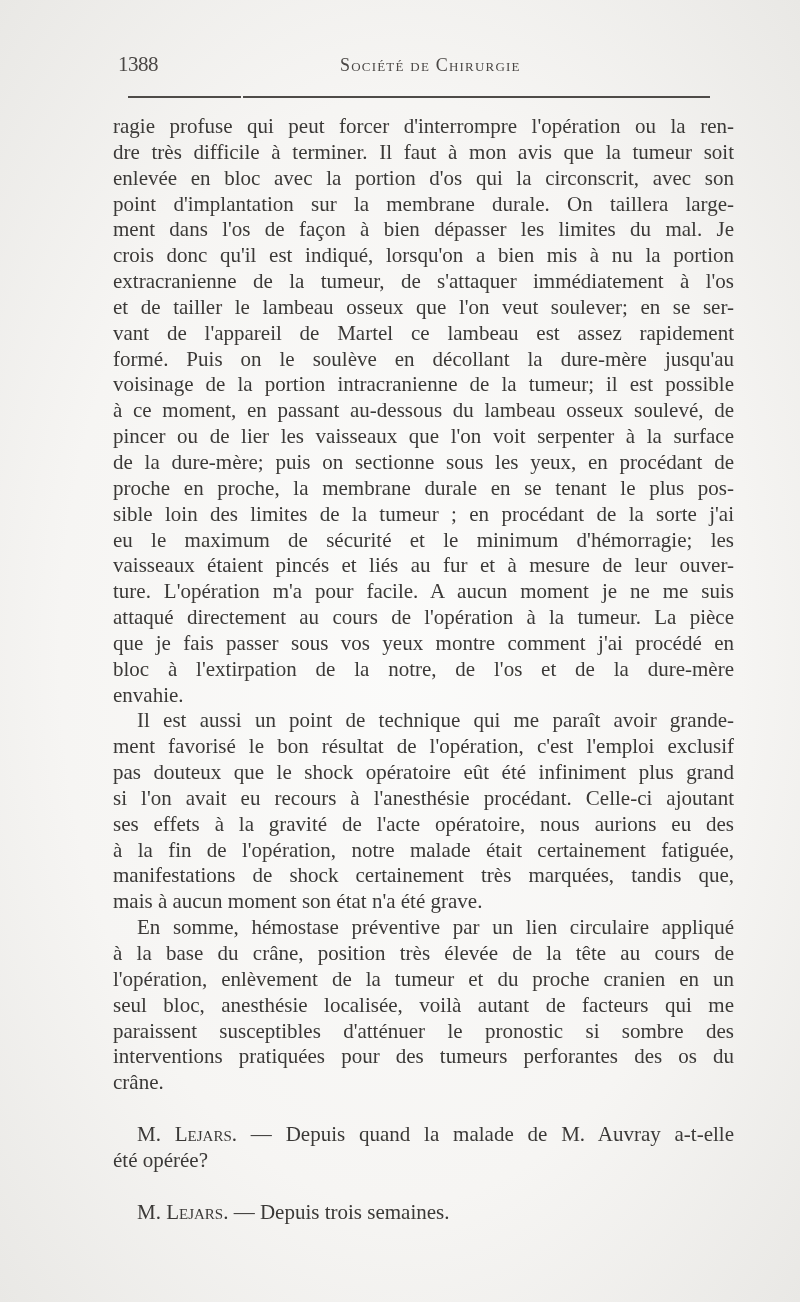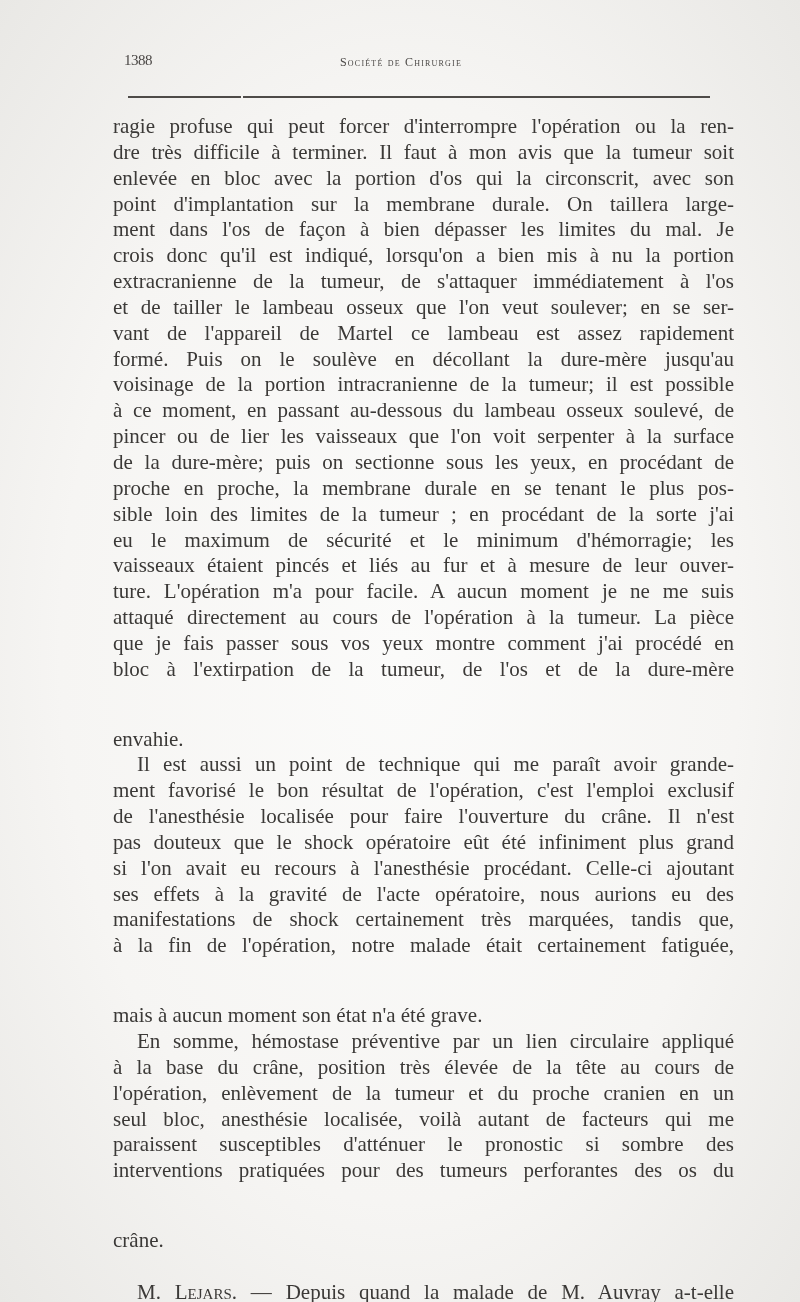--- a/index.html
+++ b/index.html
@@ -12,44 +12,44 @@
     }
     .page-bg {
       position:absolute; inset:0;
       background:
         radial-gradient(ellipse at 50% 50%, #fbfbfa 0%, #f6f5f3 60%, #e9e8e5 100%);
     }
     .running-head {
       position:absolute; left:112px; top:52px; width:620px; height:24px;
     }
     .page-number {
-      position:absolute; left:12px; top:0;
-      font-size:15px; letter-spacing:-0.5px; color:#4a4745;
+      position:absolute; left:6px; top:0;
+      font-size:21px; letter-spacing:-0.5px; color:#4a4745;
     }
     .journal-title {
       position:absolute; left:228px; top:3px;
-      font-size:12px; letter-spacing:1.2px; font-variant:small-caps;
+      font-size:18px; letter-spacing:1.2px; font-variant:small-caps;
       color:#4a4745;
     }
     .rule {
       position:absolute; top:96px; height:2px; background:#4e4b48;
     }
     .rule.left { left:128px; width:113px; }
     .rule.right { left:243px; width:467px; }
     .text-block {
       position:absolute; left:113px; top:114px; width:621px;
       font-size:21px; line-height:25.85px;
       color:#3b3937;
     }
     .line {
       display:block; white-space:nowrap;
       text-align:justify; text-align-last:justify;
       height:25.85px; overflow:visible;
     }
-    .line.last { text-align-last:left;margin-top:44px; }
+    .line.last { text-align-last:left; }
     .line.indent { padding-left:24px; }
     .gap { height:26px; }
     .speaker { font-variant:small-caps;font-family:Liberation Serif, serif; }
   </style>
 </head>
 <body>
 
 <div class="page-bg"></div>
 
 <div class="running-head">
@@ -76,33 +76,32 @@
     <span class="line">à ce moment, en passant au-dessous du lambeau osseux soulevé, de</span>
     <span class="line">pincer ou de lier les vaisseaux que l'on voit serpenter à la surface</span>
     <span class="line">de la dure-mère; puis on sectionne sous les yeux, en procédant de</span>
     <span class="line">proche en proche, la membrane durale en se tenant le plus pos-</span>
     <span class="line">sible loin des limites de la tumeur ; en procédant de la sorte j'ai</span>
     <span class="line">eu le maximum de sécurité et le minimum d'hémorragie; les</span>
     <span class="line">vaisseaux étaient pincés et liés au fur et à mesure de leur ouver-</span>
     <span class="line">ture. L'opération m'a pour facile. A aucun moment je ne me suis</span>
     <span class="line">attaqué directement au cours de l'opération à la tumeur. La pièce</span>
     <span class="line">que je fais passer sous vos yeux montre comment j'ai procédé en</span>
-    <span class="line">bloc à l'extirpation de la tumeur, de l'os et de la dure-mère</span>
+    <span class="line">bloc à l'extirpation de la notre, de l'os et de la dure-mère</span>
     <span class="line last">envahie.</span>
   </div>
 
   <div>
     <span class="line indent">Il est aussi un point de technique qui me paraît avoir grande-</span>
     <span class="line">ment favorisé le bon résultat de l'opération, c'est l'emploi exclusif</span>
-    <span class="line">de l'anesthésie localisée pour faire l'ouverture du crâne. Il n'est</span>
     <span class="line">pas douteux que le shock opératoire eût été infiniment plus grand</span>
     <span class="line">si l'on avait eu recours à l'anesthésie procédant. Celle-ci ajoutant</span>
     <span class="line">ses effets à la gravité de l'acte opératoire, nous aurions eu des</span>
+    <span class="line">à la fin de l'opération, notre malade était certainement fatiguée,</span>
     <span class="line">manifestations de shock certainement très marquées, tandis que,</span>
-    <span class="line">à la fin de l'opération, notre malade était certainement fatiguée,</span>
     <span class="line last">mais à aucun moment son état n'a été grave.</span>
   </div>
 
   <div>
     <span class="line indent">En somme, hémostase préventive par un lien circulaire appliqué</span>
     <span class="line">à la base du crâne, position très élevée de la tête au cours de</span>
     <span class="line">l'opération, enlèvement de la tumeur et du proche cranien en un</span>
     <span class="line">seul bloc, anesthésie localisée, voilà autant de facteurs qui me</span>
     <span class="line">paraissent susceptibles d'atténuer le pronostic si sombre des</span>
     <span class="line">interventions pratiquées pour des tumeurs perforantes des os du</span>

